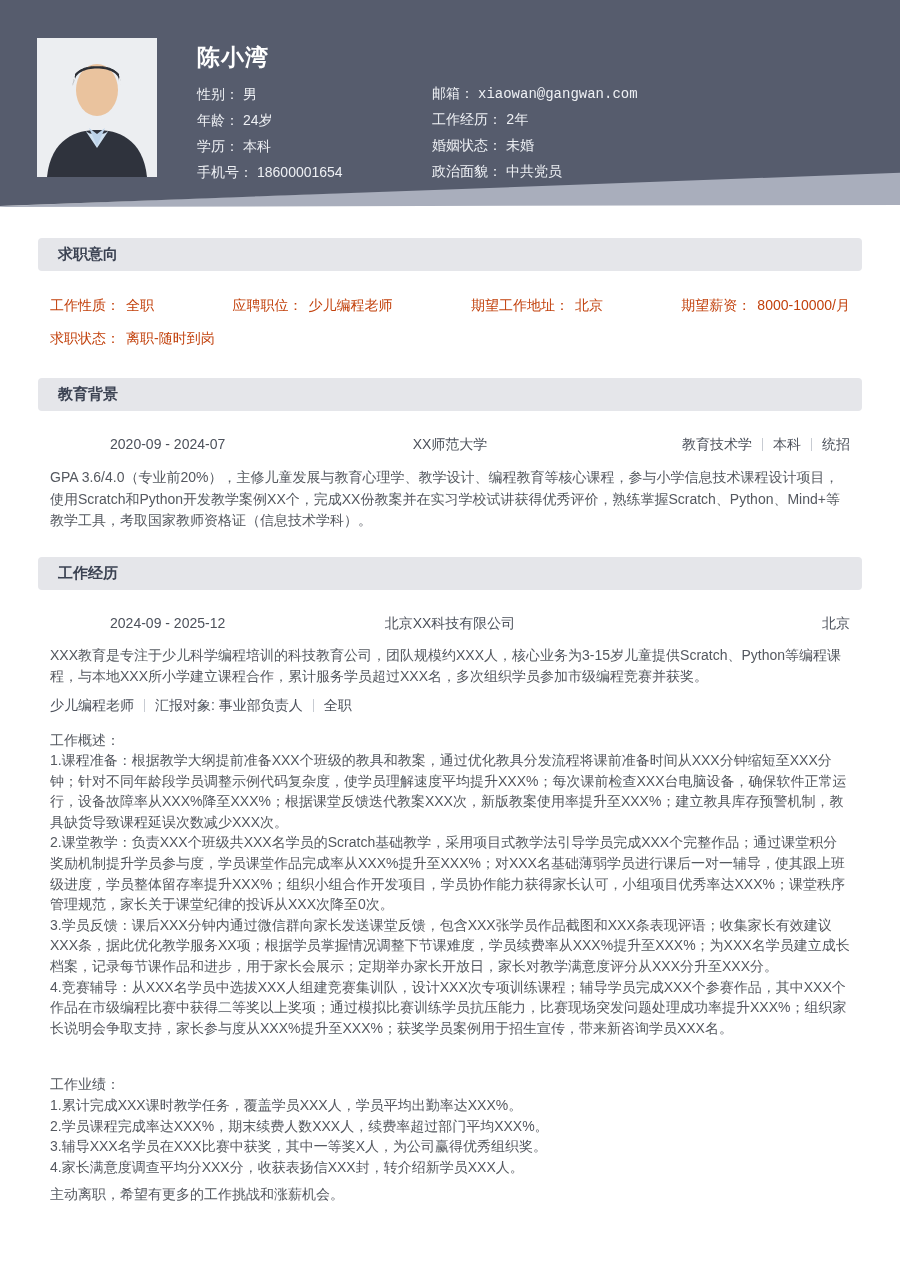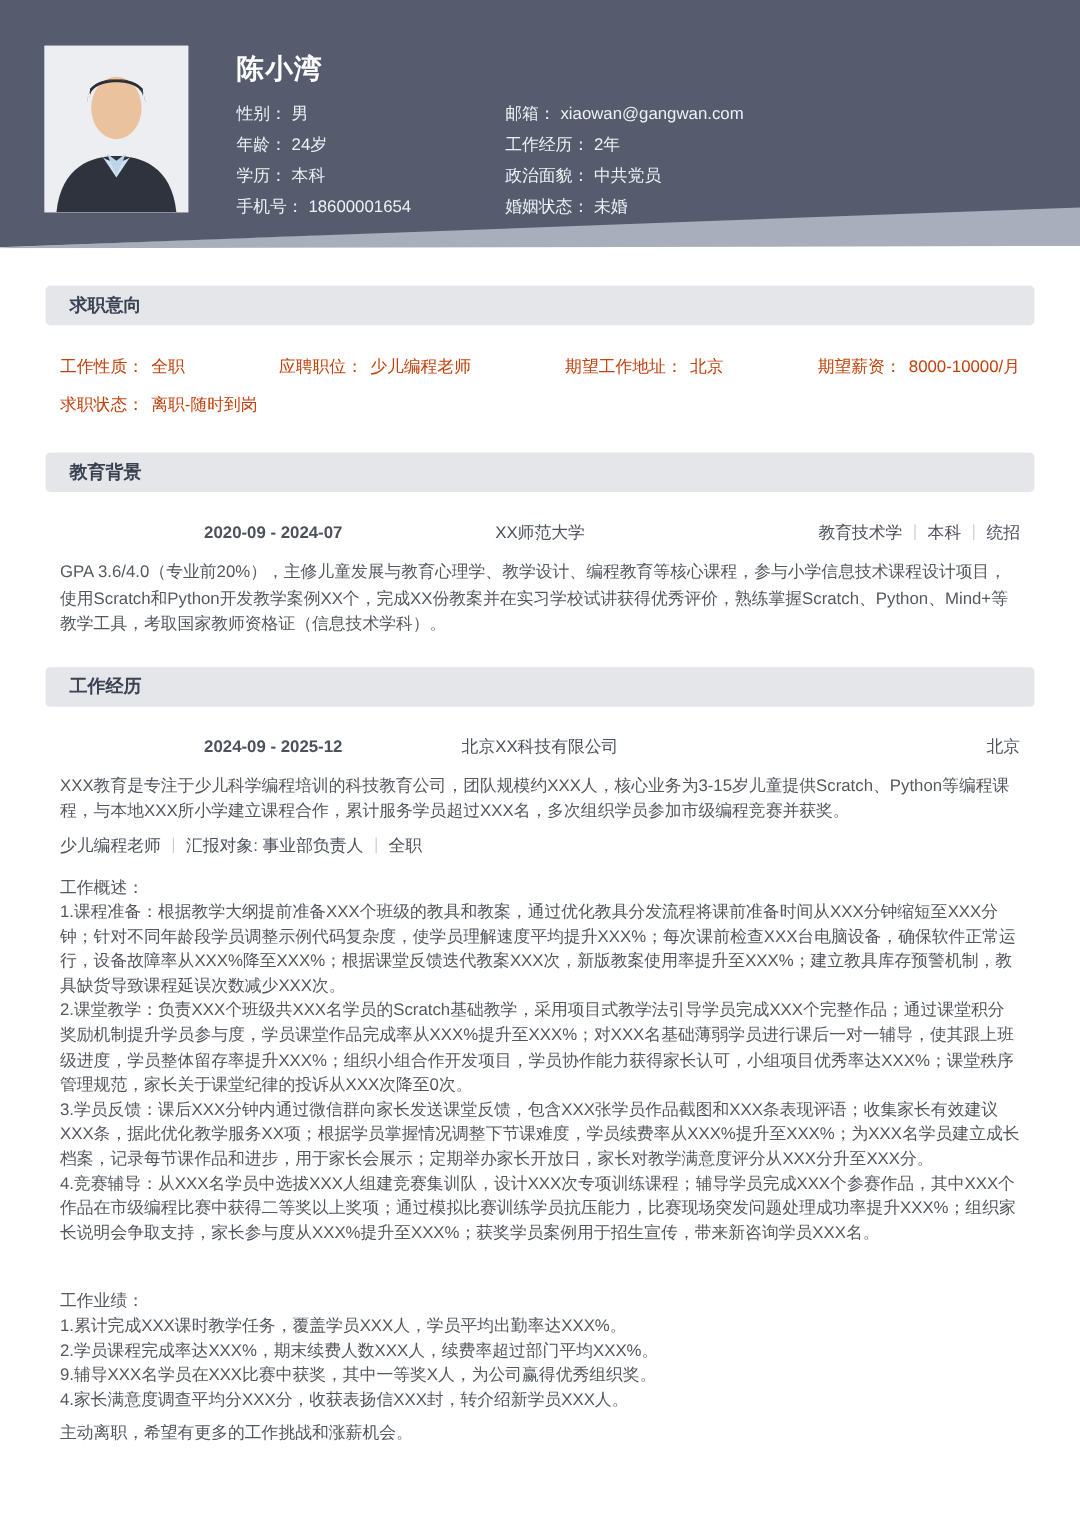--- a/index.html
+++ b/index.html
@@ -13,40 +13,40 @@
     clip-path:polygon(0 99.6%, 100% 82.5%, 100% 99%, 0 100%); }
   .header-dark { position:absolute; inset:0; background:#565c6d;
     clip-path:polygon(0 0, 100% 0, 100% 83.5%, 0 99.5%); }
   .photo { position:absolute; left:37px; top:38px; width:120px; height:139px;
     background:#e9ecef; overflow:hidden; }
   .photo svg { display:block; width:100%; height:100%; }
   .name { position:absolute; left:197px; top:42px; font-size:23px; font-weight:bold;
     color:#ffffff; letter-spacing:1px; }
   .info-col { position:absolute; top:84px; font-size:14px; color:#eef0f4; }
   .info-col.left  { left:197px; width:230px; }
-  .info-col.right { left:421px; width:420px; }
+  .info-col.right { left:432px; width:420px;font-family:Liberation Mono, monospace; }
   .info-row { height:26px; line-height:20px; white-space:nowrap; }
   .info-row .lbl { margin-right:4px; }
 
   
   .main { padding:0 50px; }
   .sec-bar { margin:0 -12px; background:#e5e6ea; border-radius:4px;
     padding:7px 20px; font-size:15px; font-weight:bold; color:#3b4252; }
   .txt { font-size:14px; color:#54585f; }
 
   .intent { margin-top:31px; }
   .intent-row1 { display:flex; justify-content:space-between; margin-top:26px; }
   .intent-row2 { margin-top:14px; }
   .pair { font-size:14px; color:#c2410c; white-space:nowrap; }
   .pair .lbl { margin-right:6px; }
 
   .edu { margin-top:30px; }
   .meta-row { display:flex; justify-content:space-between; align-items:baseline;
     margin-top:25px; font-size:14px; color:#4c515b; }
-  .meta-row .m-left  { flex:1; text-align:right; white-space:nowrap;font-weight:bold; }
+  .meta-row .m-left  { flex:1; text-align:center; white-space:nowrap; }
   .meta-row .m-mid   { flex:1.4; text-align:center; white-space:nowrap; }
   .meta-row .m-right { flex:1; text-align:right; white-space:nowrap; }
   .sep { display:inline-block; width:1px; height:13px; background:#c7cbd2;
     margin:0 10px; vertical-align:-2px; }
   .edu-desc { margin-top:13px; line-height:21.5px; }
 
   .work { margin-top:25px; }
   .work-intro { margin-top:12px; line-height:21.5px; }
   .role-line { margin-top:9px; font-size:14px; color:#4c515b; }
   .block { margin-top:15px; line-height:20.6px; }
@@ -82,22 +82,22 @@
     <div class="info-col left">
       <div class="info-row"><span class="lbl">性别：</span><span>男</span></div>
       <div class="info-row"><span class="lbl">年龄：</span><span>24岁</span></div>
       <div class="info-row"><span class="lbl">学历：</span><span>本科</span></div>
       <div class="info-row"><span class="lbl">手机号：</span><span>18600001654</span></div>
     </div>
 
     <div class="info-col right">
       <div class="info-row"><span class="lbl">邮箱：</span><span>xiaowan@gangwan.com</span></div>
       <div class="info-row"><span class="lbl">工作经历：</span><span>2年</span></div>
+      <div class="info-row"><span class="lbl">婚姻状态：</span><span>未婚</span></div>
       <div class="info-row"><span class="lbl">政治面貌：</span><span>中共党员</span></div>
-      <div class="info-row"><span class="lbl">婚姻状态：</span><span>未婚</span></div>
     </div>
   </div>
 
   <div class="main">
 
     <div class="intent">
       <div class="sec-bar">求职意向</div>
       <div class="intent-row1">
         <span class="pair"><span class="lbl">工作性质：</span><span>全职</span></span>
         <span class="pair"><span class="lbl">应聘职位：</span><span>少儿编程老师</span></span>
@@ -137,21 +137,21 @@
         <p>1.课程准备：根据教学大纲提前准备XXX个班级的教具和教案，通过优化教具分发流程将课前准备时间从XXX分钟缩短至XXX分钟；针对不同年龄段学员调整示例代码复杂度，使学员理解速度平均提升XXX%；每次课前检查XXX台电脑设备，确保软件正常运行，设备故障率从XXX%降至XXX%；根据课堂反馈迭代教案XXX次，新版教案使用率提升至XXX%；建立教具库存预警机制，教具缺货导致课程延误次数减少XXX次。</p>
         <p>2.课堂教学：负责XXX个班级共XXX名学员的Scratch基础教学，采用项目式教学法引导学员完成XXX个完整作品；通过课堂积分奖励机制提升学员参与度，学员课堂作品完成率从XXX%提升至XXX%；对XXX名基础薄弱学员进行课后一对一辅导，使其跟上班级进度，学员整体留存率提升XXX%；组织小组合作开发项目，学员协作能力获得家长认可，小组项目优秀率达XXX%；课堂秩序管理规范，家长关于课堂纪律的投诉从XXX次降至0次。</p>
         <p>3.学员反馈：课后XXX分钟内通过微信群向家长发送课堂反馈，包含XXX张学员作品截图和XXX条表现评语；收集家长有效建议XXX条，据此优化教学服务XX项；根据学员掌握情况调整下节课难度，学员续费率从XXX%提升至XXX%；为XXX名学员建立成长档案，记录每节课作品和进步，用于家长会展示；定期举办家长开放日，家长对教学满意度评分从XXX分升至XXX分。</p>
         <p>4.竞赛辅导：从XXX名学员中选拔XXX人组建竞赛集训队，设计XXX次专项训练课程；辅导学员完成XXX个参赛作品，其中XXX个作品在市级编程比赛中获得二等奖以上奖项；通过模拟比赛训练学员抗压能力，比赛现场突发问题处理成功率提升XXX%；组织家长说明会争取支持，家长参与度从XXX%提升至XXX%；获奖学员案例用于招生宣传，带来新咨询学员XXX名。</p>
       </div>
       <div class="blank-gap"></div>
       <div class="txt block">
         <p>工作业绩：</p>
         <p>1.累计完成XXX课时教学任务，覆盖学员XXX人，学员平均出勤率达XXX%。</p>
         <p>2.学员课程完成率达XXX%，期末续费人数XXX人，续费率超过部门平均XXX%。</p>
-        <p>9.辅导XXX名学员在XXX比赛中获奖，其中一等奖X人，为公司赢得优秀组织奖。</p>
+        <p>3.辅导XXX名学员在XXX比赛中获奖，其中一等奖X人，为公司赢得优秀组织奖。</p>
         <p>4.家长满意度调查平均分XXX分，收获表扬信XXX封，转介绍新学员XXX人。</p>
       </div>
       <p class="txt leave">主动离职，希望有更多的工作挑战和涨薪机会。</p>
     </div>
 
 
   </div>
 </div>
 
 </body></html>

